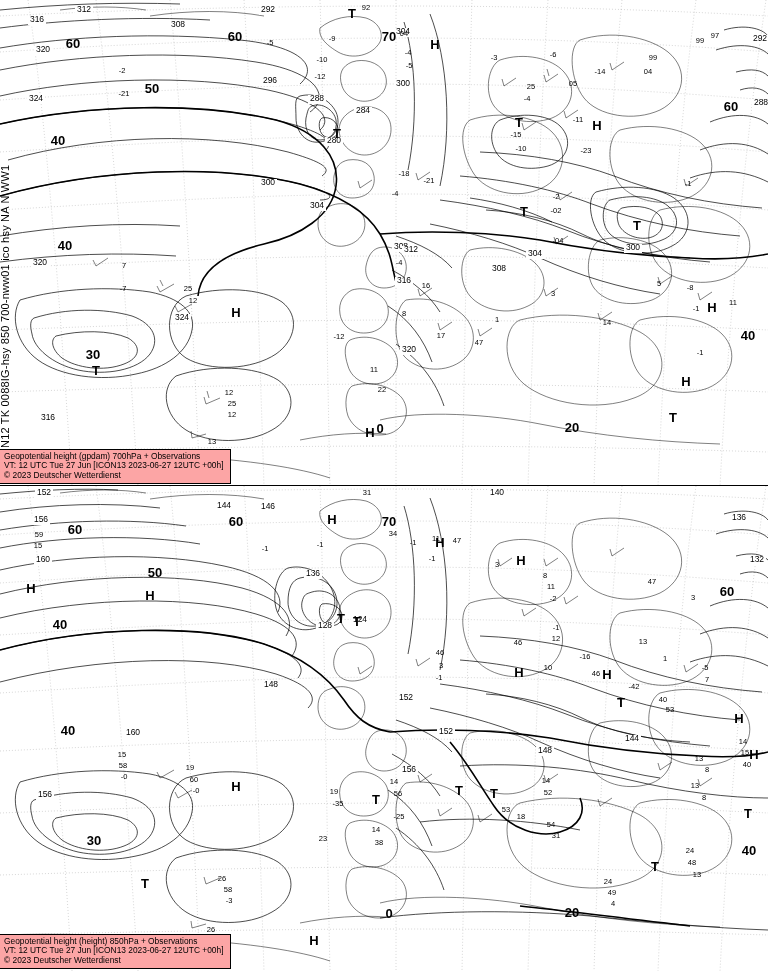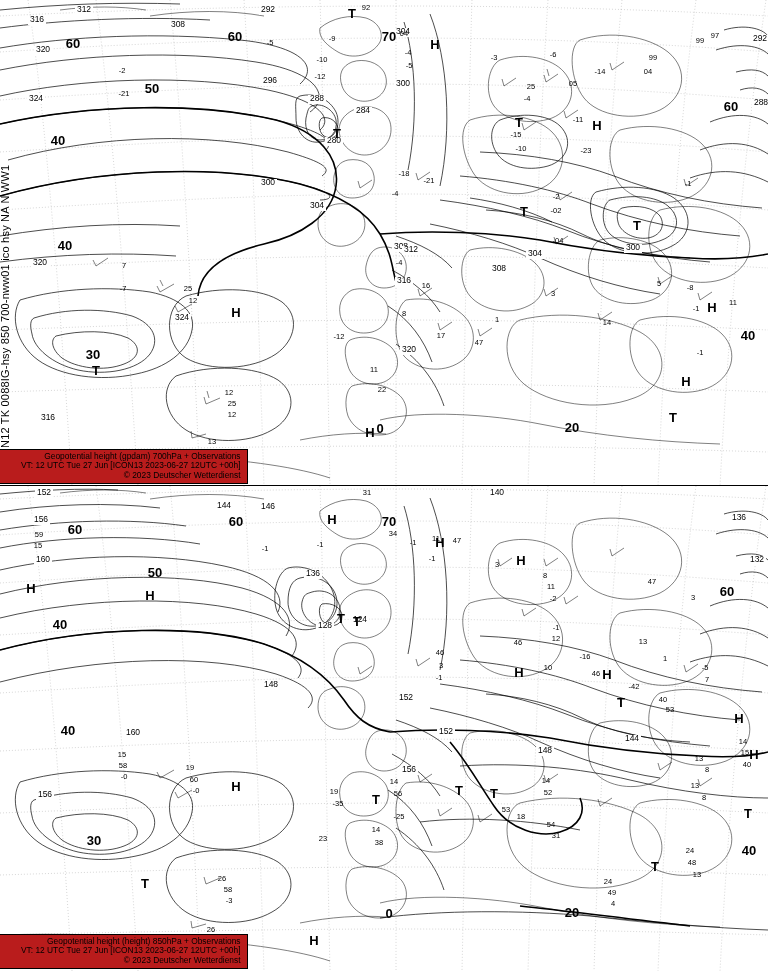--- a/index.html
+++ b/index.html
@@ -43,30 +43,29 @@
     translate: 0 440px;
     font-size: 11px;
     letter-spacing: 0.2px;
     white-space: nowrap;
     color: #000;
   }
   #panel-700 .side-label { translate: 0 448px; }
 
   .caption-box {
     position: absolute;
-    background: #b91c1c;
+    background: #fca5a5;
     border: 1px solid #000000;
     border-left: none;
     left: -1px;
-    padding: 2px 6px 3px 22px;
+    padding: 2px 6px 3px 5px;
     line-height: 1.12;
     font-size: 8.4px;
     color: #000;
     white-space: nowrap;
-    text-align: right;
   }
   #caption-700 { top: 449px; }
   #caption-850 { top: 934px; }
   .caption-line { display: block; }
 
   .divider {
     position: absolute;
     left: 0;
     top: 485px;
     width: 768px;

